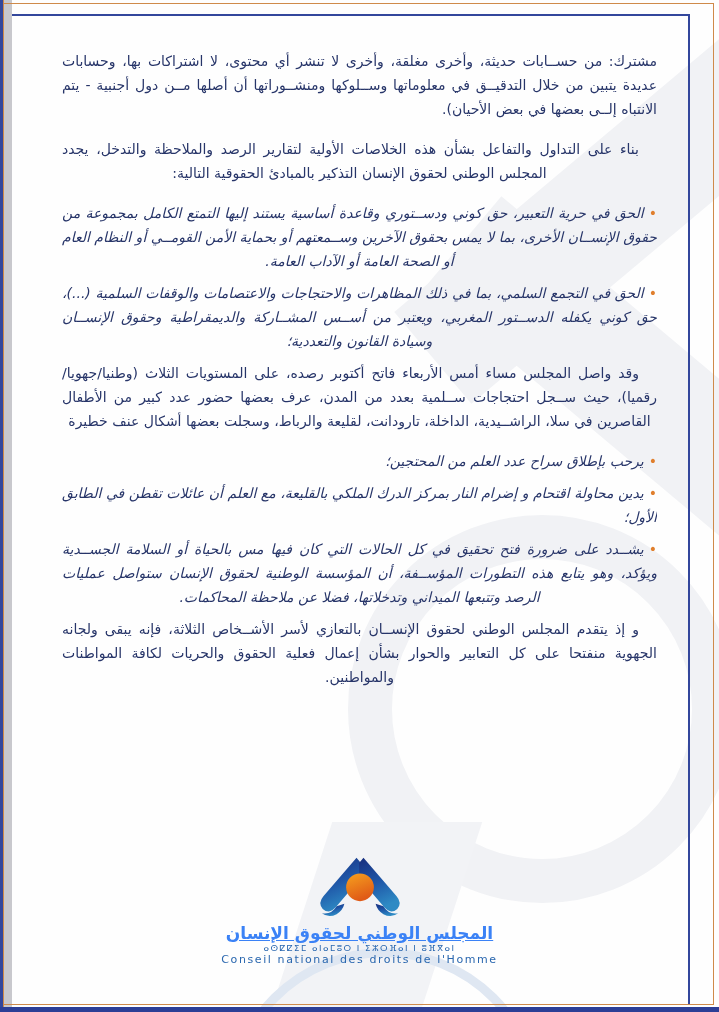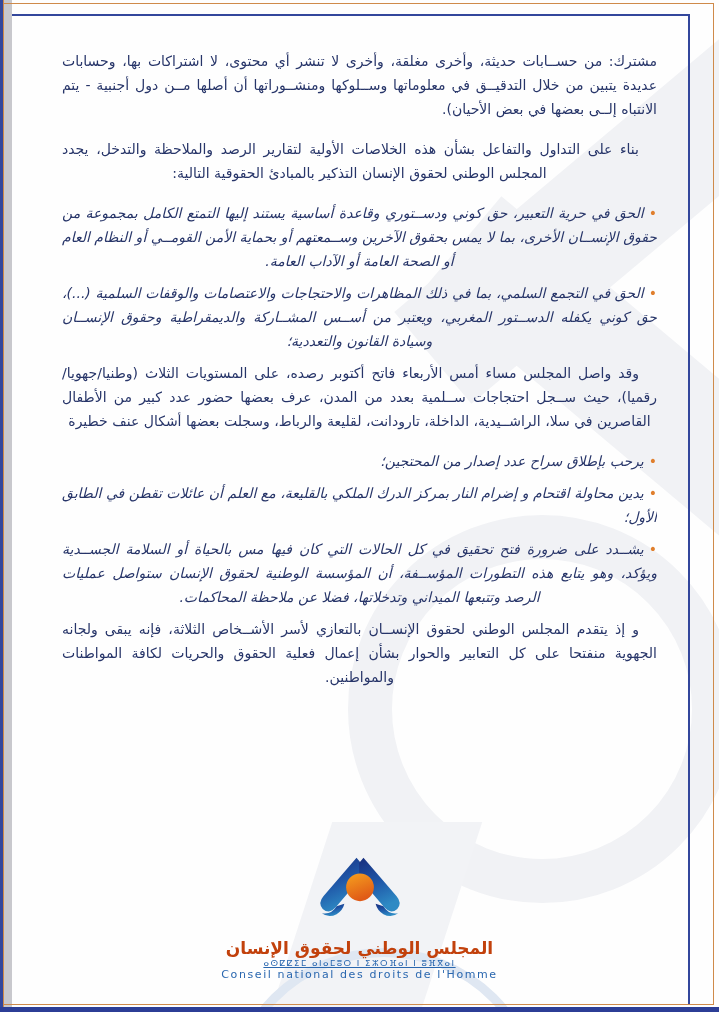--- a/index.html
+++ b/index.html
@@ -35,22 +35,22 @@
   .no-indent{ text-indent:0; }
   .li-block { margin:0 0 8px; text-align:justify; text-align-last:center;font-style:italic; }
   .align-start { text-align-last:right; }
   .bullet { color:#e07f2d; margin-left:5px; font-size:14px; }
   
   .logo-block {
     position:absolute; z-index:2; left:0; right:0; top:856px;
     display:flex; flex-direction:column; align-items:center; text-align:center;
   }
   .logo-icon { width:104px; height:66px; display:block; }
-  .org-ar { color:#c2410c; font-size:17px; font-weight:bold; direction:rtl; margin-top:16px; line-height:20px; }
-  .org-tif { color:#2a67af; font-size:8.5px; letter-spacing:1.5px; line-height:11px;text-decoration:underline; }
+  .org-ar { color:#3b82f6; font-size:17px; font-weight:bold; direction:rtl; margin-top:1px; line-height:20px;text-decoration:underline; }
+  .org-tif { color:#2a67af; font-size:8.5px; letter-spacing:1.5px; line-height:11px; }
   .org-fr { color:#2a67af; font-size:11px; letter-spacing:1.6px; line-height:12px; }
 </style>
 </head>
 <body>
 
 <div class="page">
 
   <div class="wm wm-band-1"></div>
   <div class="wm wm-band-2"></div>
   <div class="wm wm-ring"></div>
@@ -86,21 +86,21 @@
     </div>
 
 
     <div class="p-block">
       <span>وقد واصل المجلس مساء أمس الأربعاء فاتح أكتوبر رصده، على المستويات الثلاث (وطنيا/جهويا/رقميا)، حيث ســجل احتجاجات ســلمية بعدد من المدن، عرف بعضها حضور عدد كبير من الأطفال القاصرين في سلا، الراشــيدية، الداخلة، تارودانت، لقليعة والرباط، وسجلت بعضها أشكال عنف خطيرة</span>
     </div>
 
 
 
     <div class="li-block align-start">
-      <span class="bullet">•</span><span>يرحب بإطلاق سراح عدد إصدار من المحتجين؛</span>
+      <span class="bullet">•</span><span>يرحب بإطلاق سراح عدد العلم من المحتجين؛</span>
     </div>
 
     <div class="li-block align-start">
       <span class="bullet">•</span><span>يدين محاولة اقتحام و إضرام النار بمركز الدرك الملكي بالقليعة، مع العلم أن عائلات تقطن في الطابق الأول؛</span>
     </div>
 
     <div class="li-block">
       <span class="bullet">•</span><span>يشــدد على ضرورة فتح تحقيق في كل الحالات التي كان فيها مس بالحياة أو السلامة الجســدية ويؤكد، وهو يتابع هذه التطورات المؤســفة، أن المؤسسة الوطنية لحقوق الإنسان ستواصل عمليات الرصد وتتبعها الميداني وتدخلاتها، فضلا عن ملاحظة المحاكمات.</span>
     </div>
 

